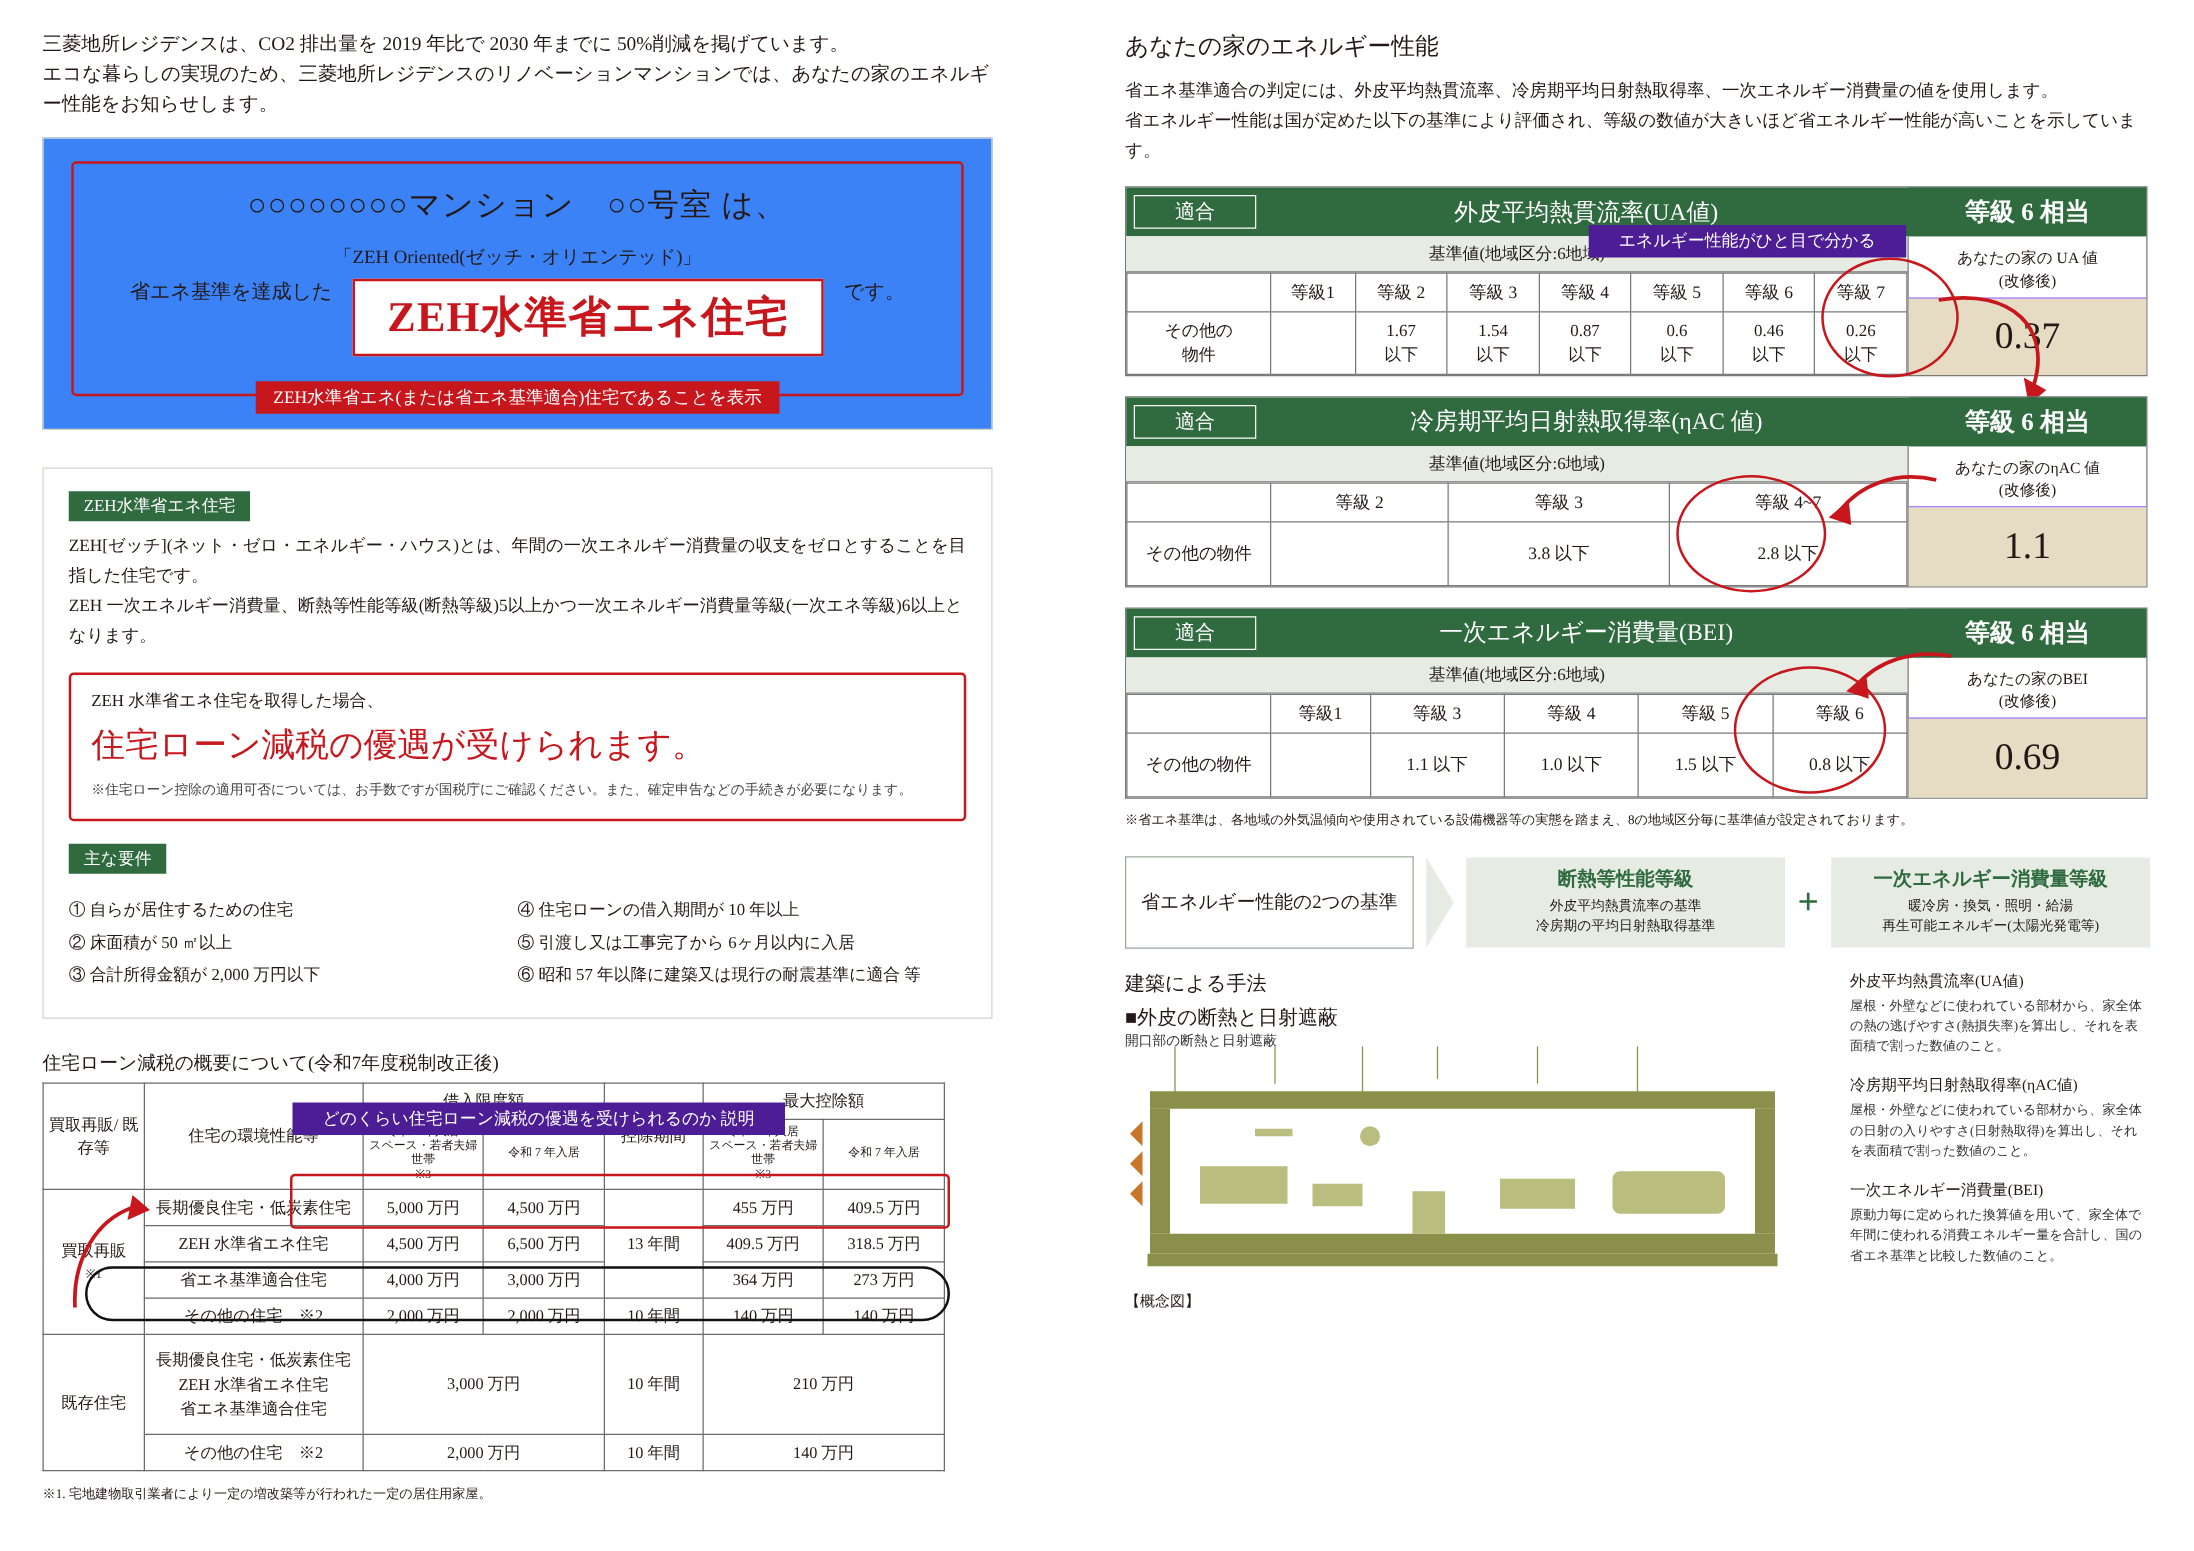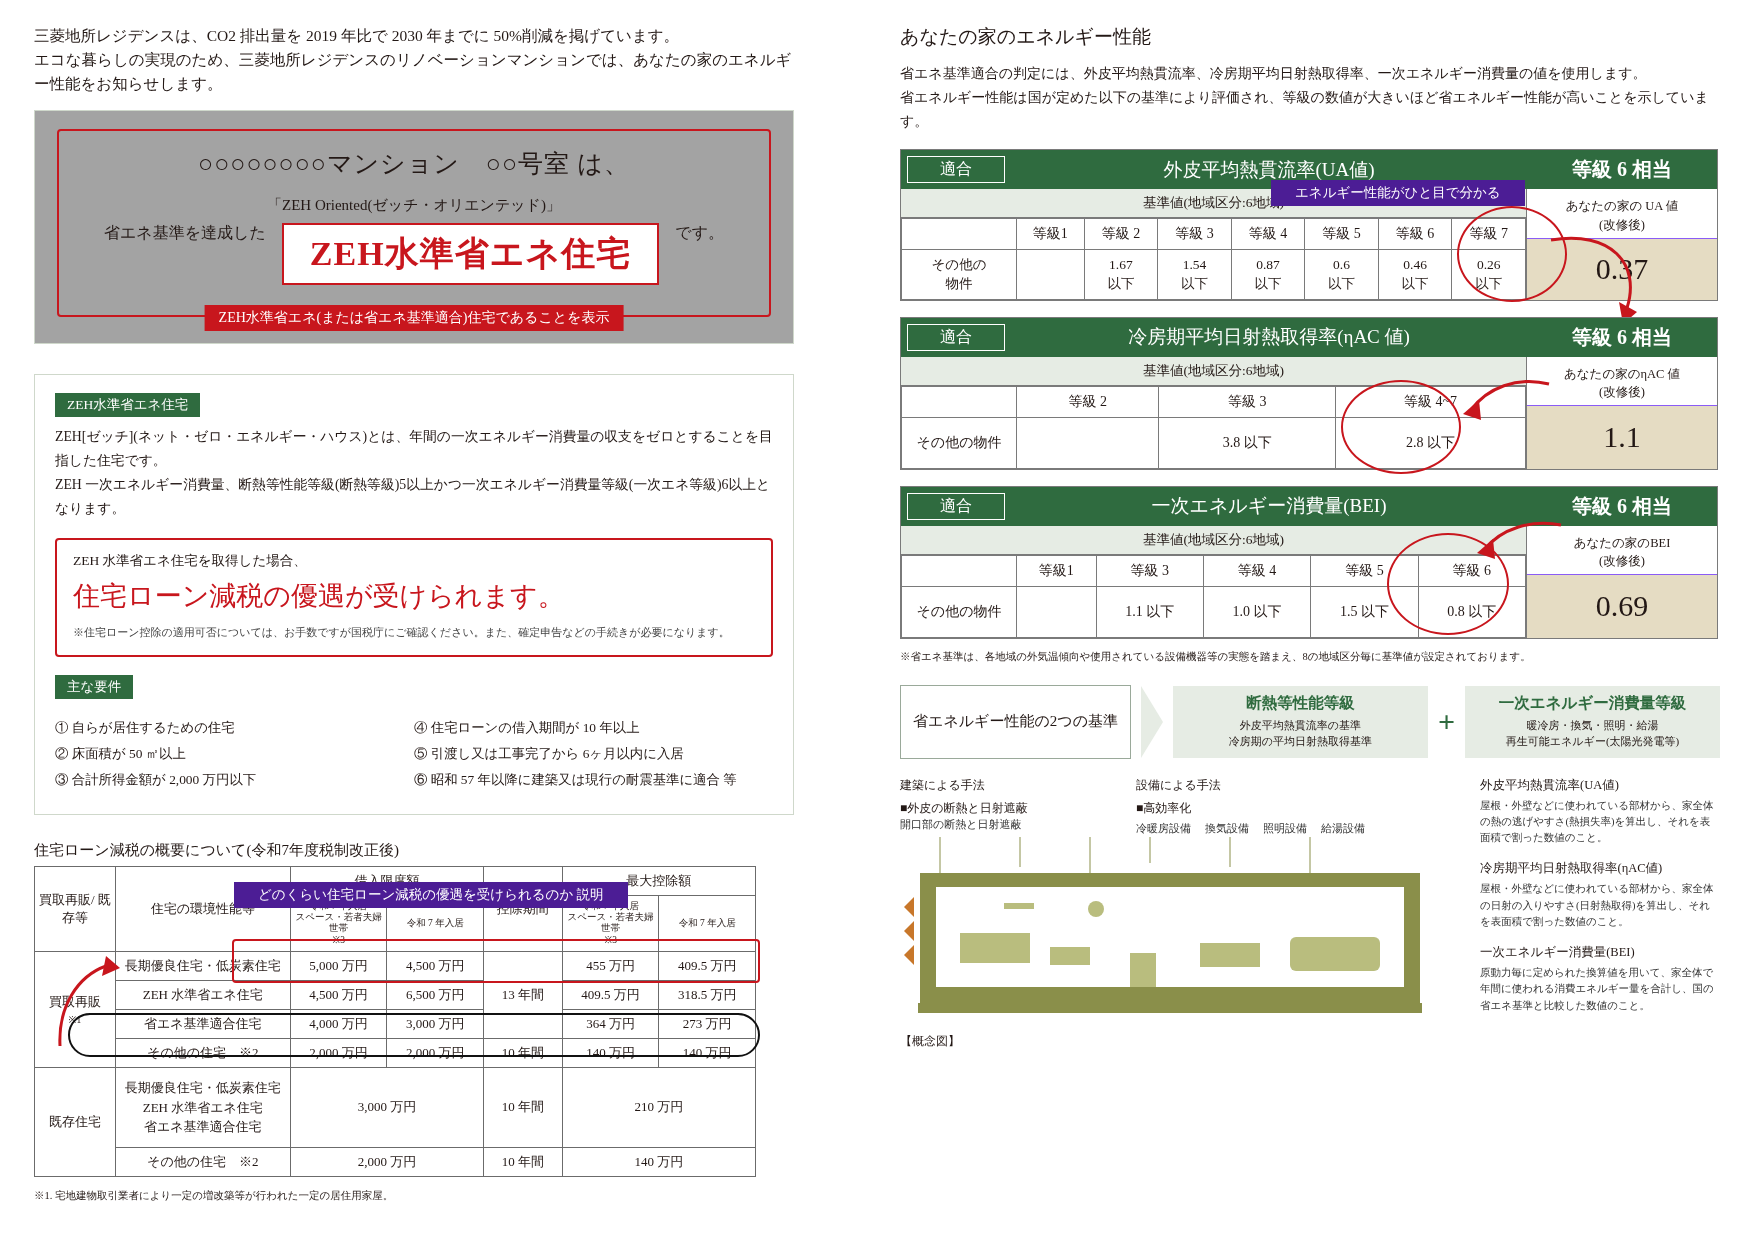--- a/index.html
+++ b/index.html
@@ -13,21 +13,21 @@
   }
   .page{position:absolute;inset:0;}
   .col-left{position:absolute;left:34px;top:24px;width:760px;}
   .col-right{position:absolute;left:900px;top:24px;width:820px;}
 
   .lead{font-size:15.5px;line-height:1.55;}
 
   
   .greenbox{
     margin-top:14px;
-    background:#a3a3a3;
+    background:#3b82f6;
     border:1px solid #cfd8cb;
     padding:18px 22px 26px 22px;
     position:relative;
   }
   .redline{
     border:2px solid #c8161d;
     border-radius:4px;
     padding:16px 10px 30px 10px;
     text-align:center;
     position:relative;
@@ -160,21 +160,21 @@
   .std-card{
     background:#e6ece4;width:256px;height:72px;
     display:flex;flex-direction:column;align-items:center;justify-content:center;
     text-align:center;
   }
   .std-card .h{color:#2f6b3f;font-size:15.5px;font-weight:bold;}
   .std-card .s{font-size:11px;line-height:1.45;margin-top:4px;}
   .plus{font-size:30px;color:#2f6b3f;font-weight:bold;}
 
   .diagram{margin-top:18px;position:relative;height:270px;}
-  .diag-lbl{font-size:12px;}
+  .diag-lbl{font-size:16px;}
   .diag-sub{font-size:11px;color:#333;}
   .right-defs{position:absolute;left:580px;top:0;width:236px;}
   .right-defs h4{font-size:12.5px;margin:0 0 4px 0;font-weight:normal;}
   .right-defs p{font-size:10.5px;line-height:1.55;margin:0 0 14px 0;color:#333;}
   .gaiyo{font-size:12px;margin-top:6px;}
 
   .house{position:absolute;left:0;top:60px;width:560px;height:200px;}
 </style>
 </head>
 <body>
@@ -465,30 +465,20 @@
         <div class="s">暖冷房・換気・照明・給湯<br>再生可能エネルギー(太陽光発電等)</div>
       </div>
     </div>
 
     <div class="diagram">
       <div style="position:absolute;left:0;top:0;">
         <div class="diag-lbl">建築による手法</div>
         <div class="diag-lbl" style="margin-top:6px;">■外皮の断熱と日射遮蔽</div>
         <div class="diag-sub">開口部の断熱と日射遮蔽</div>
       </div>
-      <div style="position:absolute;left:236px;top:0;width:320px;">
-        <div class="diag-lbl">設備による手法</div>
-        <div class="diag-lbl" style="margin-top:6px;">■高効率化</div>
-        <div style="display:flex;gap:14px;margin-top:4px;">
-          <span class="diag-sub">冷暖房設備</span>
-          <span class="diag-sub">換気設備</span>
-          <span class="diag-sub">照明設備</span>
-          <span class="diag-sub">給湯設備</span>
-        </div>
-      </div>
 
       <svg class="house" viewBox="0 0 560 200">
         <g stroke="#8a8f4a" stroke-width="1" fill="none">
           <line x1="40" y1="0" x2="40" y2="40"></line>
           <line x1="120" y1="0" x2="120" y2="30"></line>
           <line x1="190" y1="0" x2="190" y2="40"></line>
           <line x1="250" y1="0" x2="250" y2="26"></line>
           <line x1="330" y1="0" x2="330" y2="30"></line>
           <line x1="410" y1="0" x2="410" y2="40"></line>
         </g>

